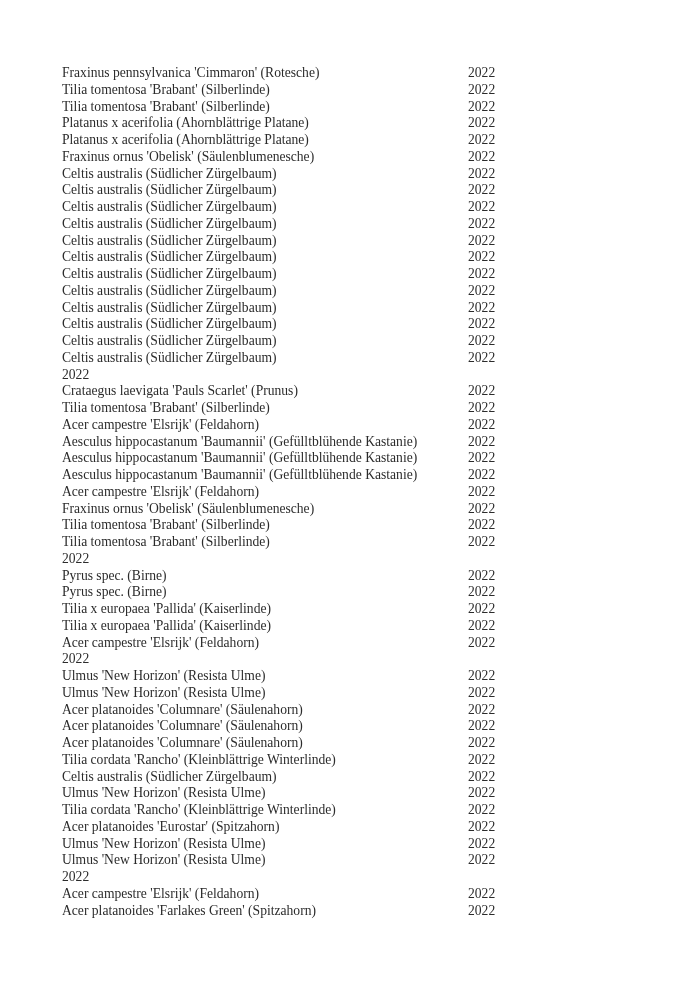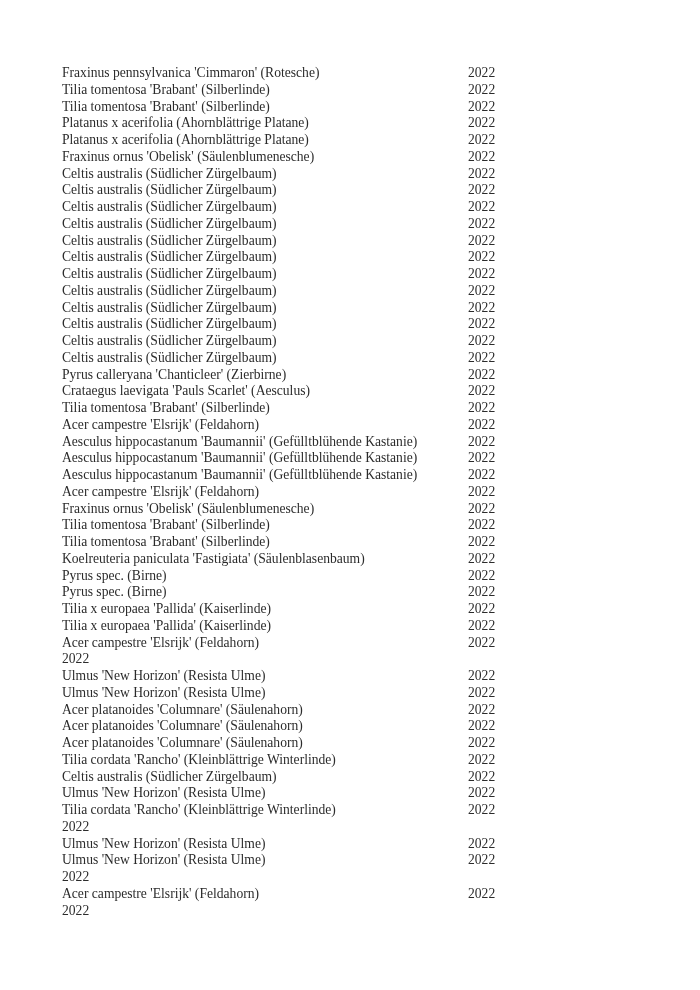--- a/index.html
+++ b/index.html
@@ -132,26 +132,25 @@
     <span class="name">Celtis australis (Südlicher Zürgelbaum)</span>
     <span class="year">2022</span>
   </div>
 
   <div class="row">
     <span class="name">Celtis australis (Südlicher Zürgelbaum)</span>
     <span class="year">2022</span>
   </div>
 
   <div class="row">
-    <span class="name">Pyrus calleryana 'Chanticleer' (Zierbirne)</span>
-    <span class="year">2022</span>
-  </div>
-
-  <div class="row">
-    <span class="name">Crataegus laevigata 'Pauls Scarlet' (Aesculus)</span>
+    <span class="year">2022</span>
+  </div>
+
+  <div class="row">
+    <span class="name">Crataegus laevigata 'Pauls Scarlet' (Prunus)</span>
     <span class="year">2022</span>
   </div>
 
   <div class="row">
     <span class="name">Tilia tomentosa 'Brabant' (Silberlinde)</span>
     <span class="year">2022</span>
   </div>
 
   <div class="row">
     <span class="name">Acer campestre 'Elsrijk' (Feldahorn)</span>
@@ -187,21 +186,20 @@
     <span class="name">Tilia tomentosa 'Brabant' (Silberlinde)</span>
     <span class="year">2022</span>
   </div>
 
   <div class="row">
     <span class="name">Tilia tomentosa 'Brabant' (Silberlinde)</span>
     <span class="year">2022</span>
   </div>
 
   <div class="row">
-    <span class="name">Koelreuteria paniculata 'Fastigiata' (Säulenblasenbaum)</span>
     <span class="year">2022</span>
   </div>
 
   <div class="row">
     <span class="name">Pyrus spec. (Birne)</span>
     <span class="year">2022</span>
   </div>
 
   <div class="row">
     <span class="name">Pyrus spec. (Birne)</span>
@@ -266,20 +264,21 @@
     <span class="name">Ulmus 'New Horizon' (Resista Ulme)</span>
     <span class="year">2022</span>
   </div>
 
   <div class="row">
     <span class="name">Tilia cordata 'Rancho' (Kleinblättrige Winterlinde)</span>
     <span class="year">2022</span>
   </div>
 
   <div class="row">
+    <span class="name">Acer platanoides 'Eurostar' (Spitzahorn)</span>
     <span class="year">2022</span>
   </div>
 
   <div class="row">
     <span class="name">Ulmus 'New Horizon' (Resista Ulme)</span>
     <span class="year">2022</span>
   </div>
 
   <div class="row">
     <span class="name">Ulmus 'New Horizon' (Resista Ulme)</span>
@@ -289,16 +288,17 @@
   <div class="row">
     <span class="year">2022</span>
   </div>
 
   <div class="row">
     <span class="name">Acer campestre 'Elsrijk' (Feldahorn)</span>
     <span class="year">2022</span>
   </div>
 
   <div class="row">
+    <span class="name">Acer platanoides 'Farlakes Green' (Spitzahorn)</span>
     <span class="year">2022</span>
   </div>
 </main>
 </div>
 
 </body></html>

